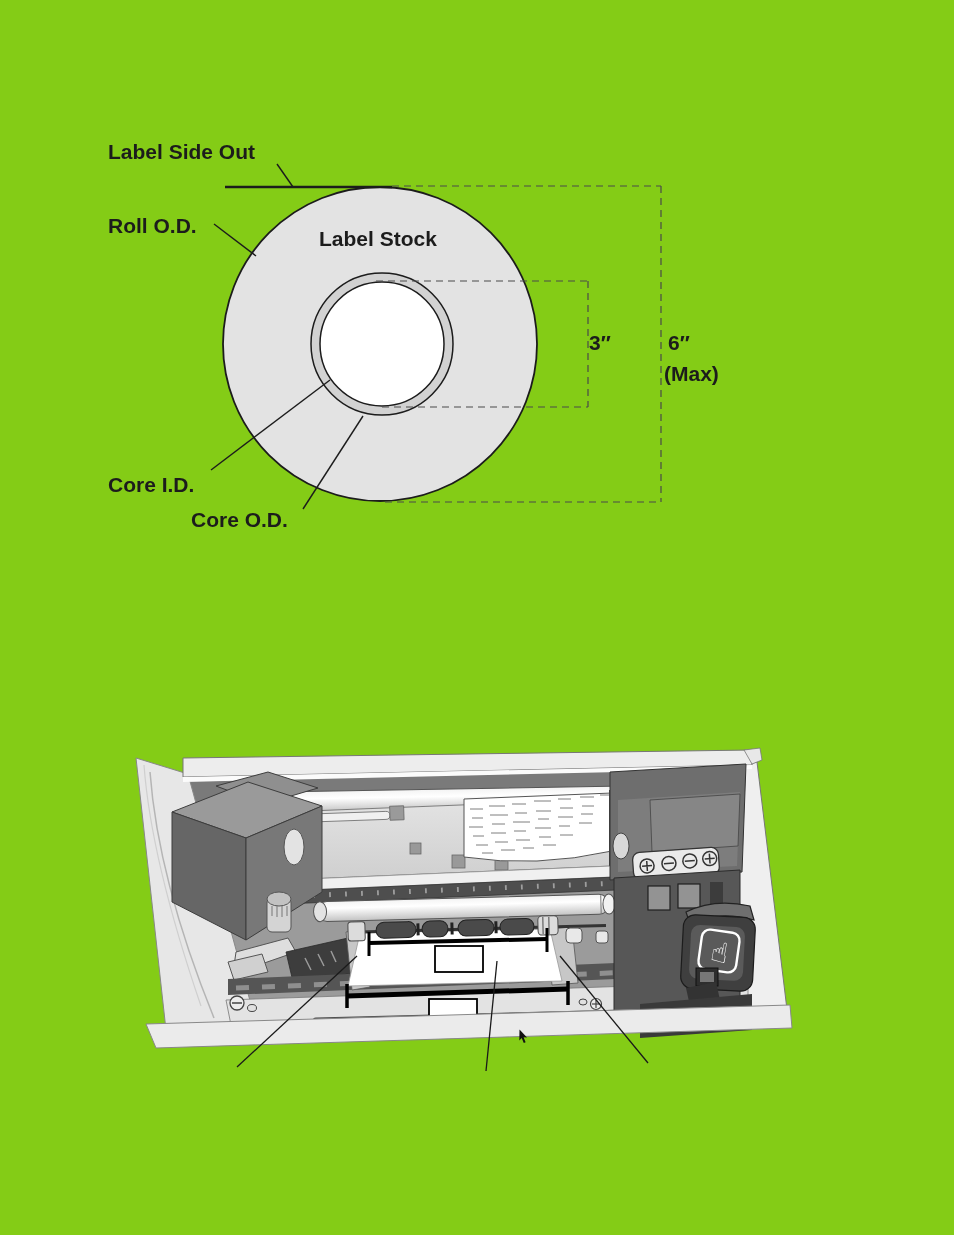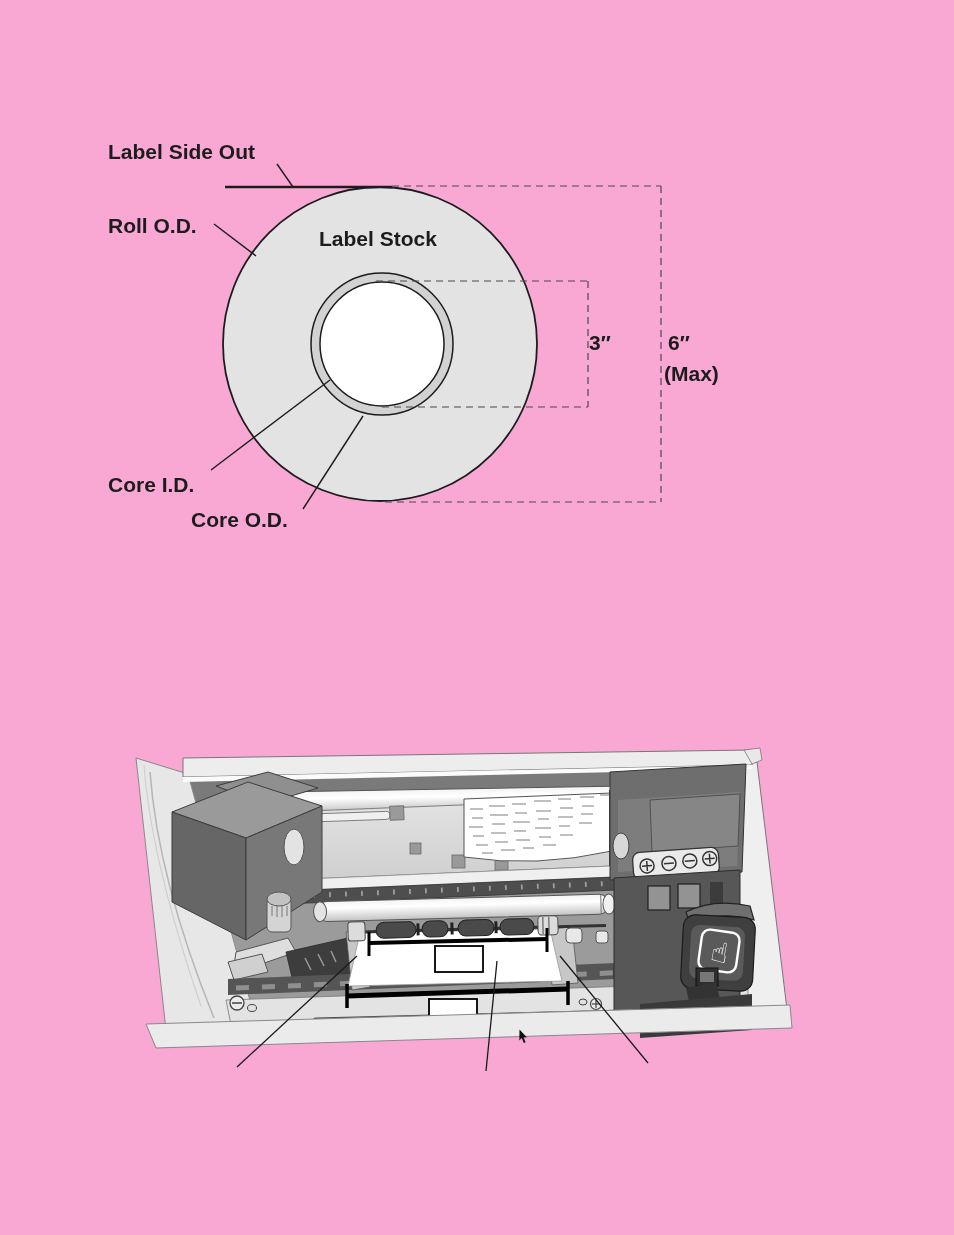--- a/index.html
+++ b/index.html
@@ -1,16 +1,16 @@
 <!DOCTYPE html>
 <html><head>
 <meta charset="utf-8">
 <style>
   html,body{margin:0;padding:0;background:#ffffff;}
-  #page{position:relative;width:954px;height:1235px;background:#f9a8d4;overflow:hidden;}
+  #page{position:relative;width:954px;height:1235px;background:#84cc16;overflow:hidden;}
   svg{display:block;}
   .lbl{font:bold 21px "Liberation Sans",sans-serif;fill:#1c1c1c;}
   .dim{font:bold 21px "Liberation Sans",sans-serif;fill:#1c1c1c;}
   .handglyph{font:28px "DejaVu Sans",sans-serif;fill:#ffffff;}
   text{user-select:none;}
 </style>
 </head>
 <body>
 
 <div id="page">

